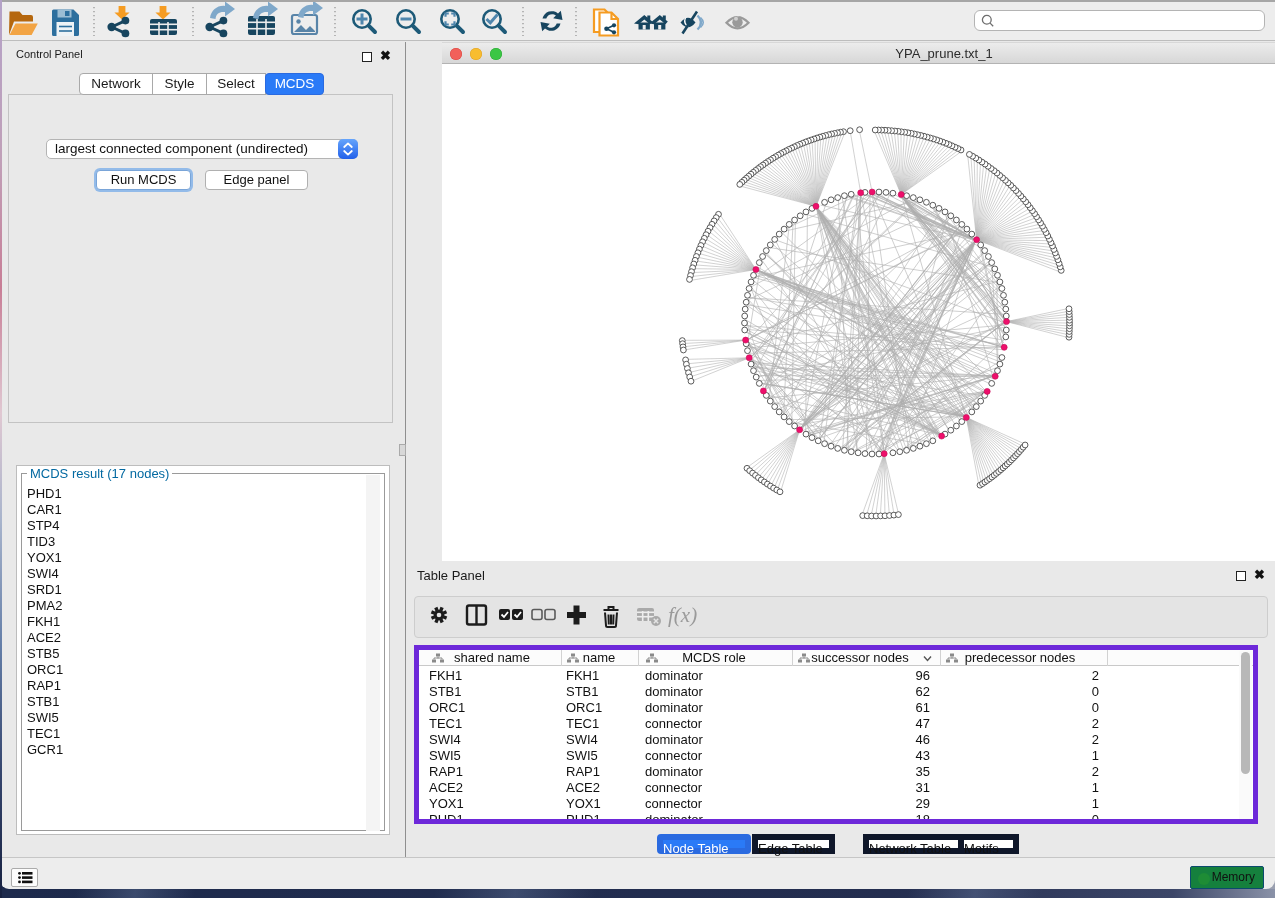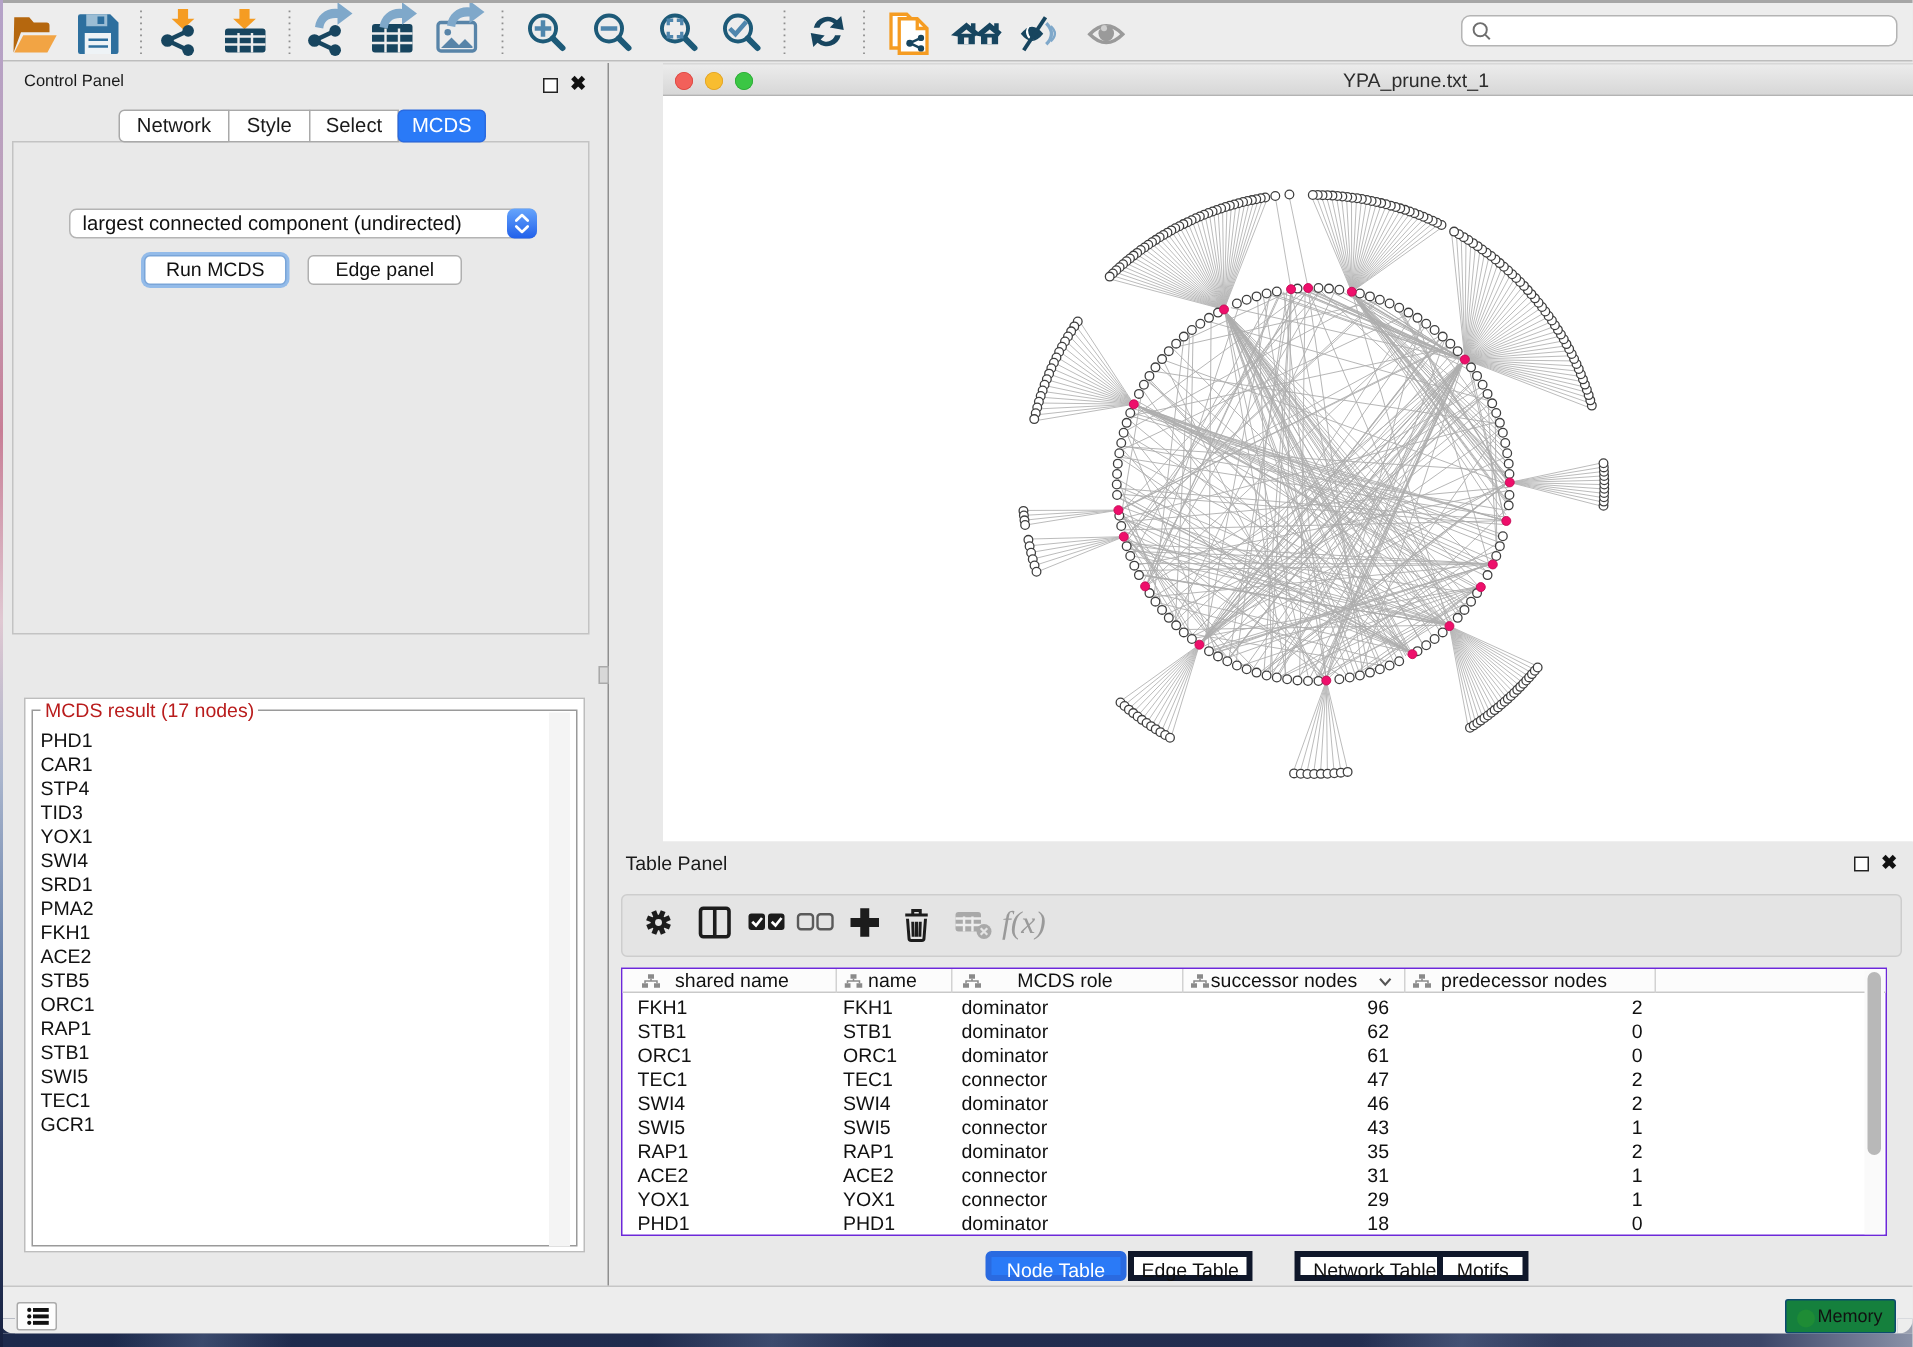--- a/index.html
+++ b/index.html
@@ -21,48 +21,48 @@
 .tab.sel { background:#2a7af7; color:#fff; border:1px solid #2a6ae0; border-radius:4px; }
 #cp-pane { position:absolute; left:6px; top:52px; width:385px; height:329px; border:1px solid #c3c3c3; background:#e9e9e9; }
 #opt-label { position:absolute; left:0; top:18px; width:100%; text-align:center; font-size:14px; color:#111; }
 #dropdown { position:absolute; left:37px; top:44px; width:312px; height:20px; background:#fff; border:1px solid #b4b4b4; border-radius:5px; font-size:13.5px; color:#111; line-height:18px; padding-left:8px; }
 #ddcap { position:absolute; right:-1px; top:-1px; width:20px; height:20px; background:linear-gradient(180deg,#66a5fc,#2160ea); border-radius:5px; }
 .btn { position:absolute; height:20px; background:#fff; border:1px solid #b0b0b0; border-radius:4px; font-size:13px; color:#111; text-align:center; line-height:18px; }
 #btn-run { left:87px; top:75px; width:95px; box-shadow:0 0 0 2px #93bbe9; border-color:#7aa5d8; }
 #btn-close { left:196px; top:75px; width:103px; }
 #fieldbox { position:absolute; left:14px; top:423px; width:374px; height:370px; background:#fff; border:1px solid #bdbdbd; }
 #fieldset { position:absolute; left:4px; top:7px; width:364px; height:358px; border:1px solid #9a9a9a; }
-#legend { position:absolute; left:5px; top:-8px; background:#fff; padding:0 3px; font-size:13px; color:#b91c1c; }
+#legend { position:absolute; left:5px; top:-8px; background:#fff; padding:0 3px; font-size:13px; color:#0369a1; }
 #mlist { position:absolute; left:5px; top:12px; font-size:13px; color:#111; line-height:16px; }
 #mscroll { position:absolute; right:4px; top:1px; width:14px; height:356px; background:#f4f4f4; }
 #divhandle { position:absolute; left:399px; top:444px; width:7px; height:12px; background:#d8d8d8; border:1px solid #aaa; z-index:21; }
 
 #netwin { position:absolute; left:406px; top:42px; width:869px; height:518px;margin-left:36px; }
 #nettitle { position:absolute; left:0; top:0; width:869px; height:22px; background:linear-gradient(180deg,#ececec,#d7d7d7); border-bottom:1px solid #b3b3b3; border-top:1px solid #d8d8d8; }
 .tl { position:absolute; top:5px; width:12px; height:12px; border-radius:50%; }
 #nettitle span { position:absolute; left:0; width:1004px; text-align:center; top:3px; font-size:13px; color:#2c2c2c; }
 #netcanvas { position:absolute; left:0; top:22px; width:869px; height:497px; background:#fff; }
 
 #tpanel { position:absolute; left:406px; top:561px; width:869px; height:296px; background:#e9e9e9; }
 #tp-title { position:absolute; left:11px; top:7px; font-size:13px; color:#1a1a1a; }
 #tp-toolbar { position:absolute; left:8px; top:35px; width:854px; height:42px; background:#e4e4e4; border:1px solid #cdcdcd; border-radius:4px; }
-#tp-tablewrap { position:absolute; left:8px; top:84px; width:844px; height:179px; background:#fff; border:1px solid #6d28d9; overflow:hidden; }
+#tp-tablewrap { position:absolute; left:8px; top:84px; width:844px; height:179px; background:#fff; border:5px solid #6d28d9; overflow:hidden; }
 #thead { position:absolute; left:0; top:0; width:852px; height:16px; background:#fcfcfc; border-bottom:1px solid #c9c9c9; }
 .hcell { position:absolute; top:0; height:16px; font-size:13px; color:#111; }
 .hsep { position:absolute; top:0; width:1px; height:16px; background:#d2d2d2; }
 .sorticon { position:absolute; top:3px; }
 .row { position:absolute; left:0; width:838px; height:16px; font-size:13px; color:#111; }
 .c0 { position:absolute; left:10px; }
 .c1 { position:absolute; left:147px; }
 .c2 { position:absolute; left:226px; }
 .n0 { position:absolute; left:411px; width:100px; text-align:right; }
 .n1 { position:absolute; left:580px; width:100px; text-align:right; }
 #tscroll { position:absolute; right:1px; top:1px; width:13px; height:176px; background:#fafafa; }
 #tthumb { position:absolute; left:2px; top:1px; width:9px; height:122px; background:#b8b8b8; border-radius:5px; }
-.ttab { position:absolute; height:20px; background:#fff; border:4px solid #0f172a; font-size:13px; color:#111; text-align:center; line-height:18px; }
+.ttab { position:absolute; height:20px; background:#fff; border:6px solid #0f172a; font-size:13px; color:#111; text-align:left; line-height:18px; }
 .ttab.sel { background:#2a7af7; color:#fff; border-color:#2a6ae0; border-radius:4px; }
 
 #statusbar { position:absolute; left:0; top:857px; width:1275px; height:32px; background:#ededed; border-top:1px solid #c6c6c6; }
 #listbtn { position:absolute; left:11px; top:10px; width:27px; height:19px; background:#fdfdfd; border:1px solid #ababab; border-radius:2px; }
 #membtn { position:absolute; left:1190px; top:8px; width:74px; height:23px; background:#15803d; border:1px solid #0c4a6e; border-radius:2px; font-size:12px; color:#111; line-height:21px; text-align:right; padding-right:8px; }
 #membtn i { position:absolute; left:7px; top:6px; width:12px; height:12px; border-radius:50%; background:#1e8c35; }
 </style>
 </head>
 <body>
 <div id="app">

